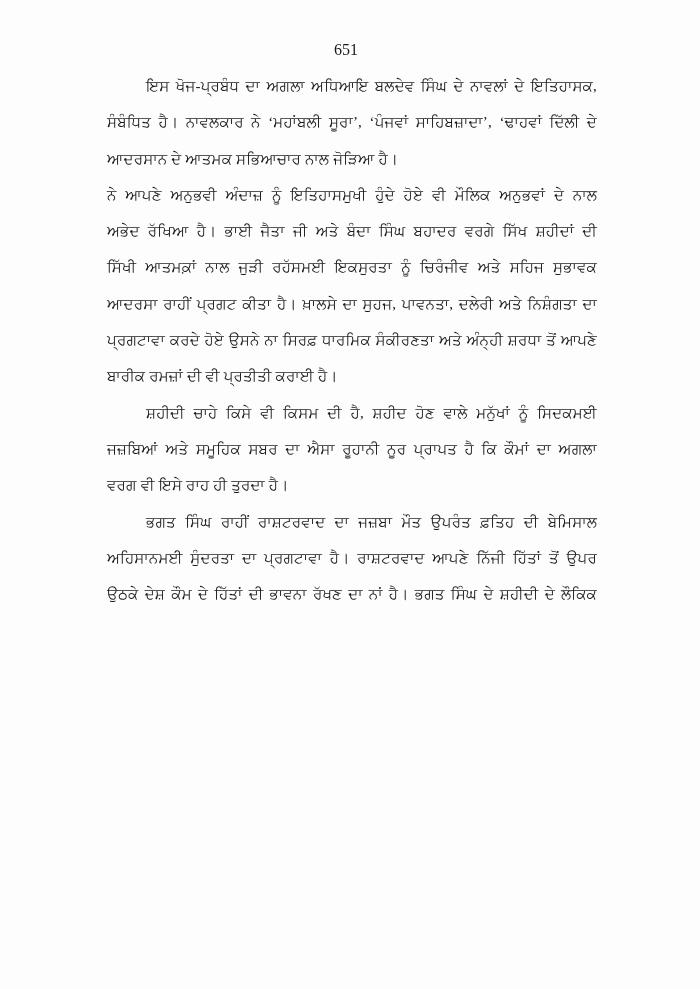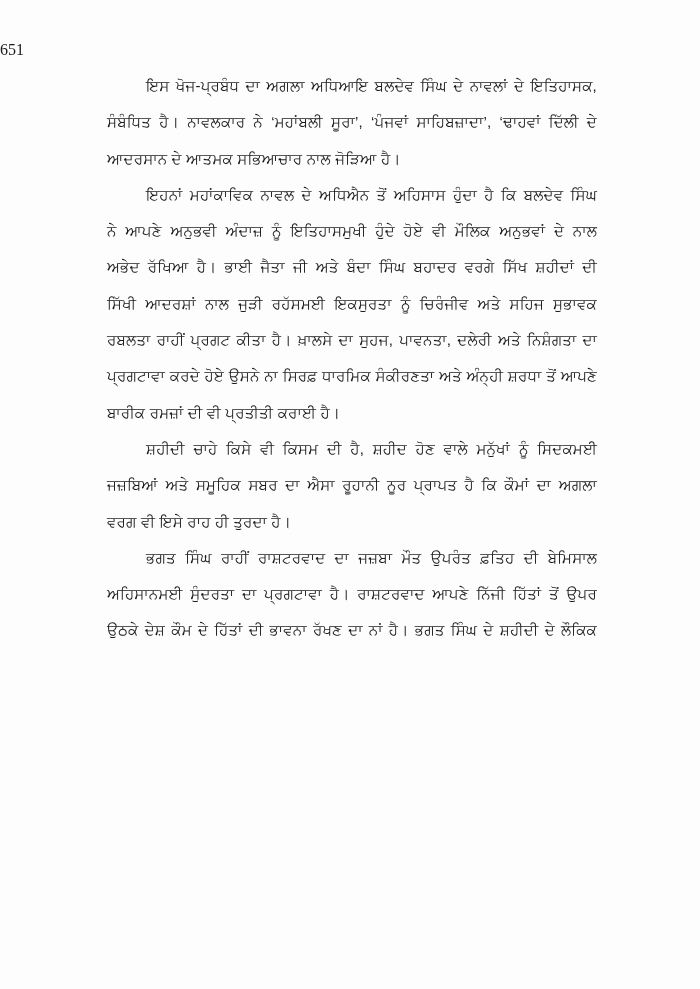--- a/index.html
+++ b/index.html
@@ -12,30 +12,31 @@
       height: 989px;
       position: relative;
       overflow: hidden;
       color: #1a1a1a;
     }
     .page-number {
       position: absolute;
       top: 40px;
       left: 0;
       width: 692px;
+      text-align: center;
       font-family: "Liberation Serif", "DejaVu Serif", serif;
       font-size: 16px;
       line-height: 20px;
     }
     .content {
       position: absolute;
       top: 68px;
       left: 107px;
       width: 490px;
-      font-family: Liberation Sans, sans-serif;
+      font-family: Liberation Serif, serif;
       font-size: 15px;
     }
     .line {
       height: 36.3px;
       line-height: 36.3px;
       white-space: nowrap;
       text-align: justify;
       text-align-last: justify;
       letter-spacing: 0.2px;
     }
@@ -56,25 +57,24 @@
 
 <div class="content">
 
   <div class="paragraph">
     <div class="line indent">ਇਸ ਖੋਜ-ਪ੍ਰਬੰਧ ਦਾ ਅਗਲਾ ਅਧਿਆਇ ਬਲਦੇਵ ਸਿੰਘ ਦੇ ਨਾਵਲਾਂ ਦੇ ਇਤਿਹਾਸਕ,</div>
     <div class="line">ਸੰਬੰਧਿਤ ਹੈ। ਨਾਵਲਕਾਰ ਨੇ ‘ਮਹਾਂਬਲੀ ਸੂਰਾ’, ‘ਪੰਜਵਾਂ ਸਾਹਿਬਜ਼ਾਦਾ’, ‘ਢਾਹਵਾਂ ਦਿੱਲੀ ਦੇ</div>
     <div class="line last">ਆਦਰਸਾਨ ਦੇ ਆਤਮਕ ਸਭਿਆਚਾਰ ਨਾਲ ਜੋੜਿਆ ਹੈ।</div>
   </div>
 
   <div class="paragraph">
-    <div class="line indent">ਇਹਨਾਂ ਮਹਾਂਕਾਵਿਕ ਨਾਵਲ ਦੇ ਅਧਿਐਨ ਤੋਂ ਅਹਿਸਾਸ ਹੁੰਦਾ ਹੈ ਕਿ ਬਲਦੇਵ ਸਿੰਘ</div>
     <div class="line">ਨੇ ਆਪਣੇ ਅਨੁਭਵੀ ਅੰਦਾਜ਼ ਨੂੰ ਇਤਿਹਾਸਮੁਖੀ ਹੁੰਦੇ ਹੋਏ ਵੀ ਮੌਲਿਕ ਅਨੁਭਵਾਂ ਦੇ ਨਾਲ</div>
     <div class="line">ਅਭੇਦ ਰੱਖਿਆ ਹੈ। ਭਾਈ ਜੈਤਾ ਜੀ ਅਤੇ ਬੰਦਾ ਸਿੰਘ ਬਹਾਦਰ ਵਰਗੇ ਸਿੱਖ ਸ਼ਹੀਦਾਂ ਦੀ</div>
-    <div class="line">ਸਿੱਖੀ ਆਦਰਸ਼ਾਂ ਨਾਲ ਜੁੜੀ ਰਹੱਸਮਈ ਇਕਸੁਰਤਾ ਨੂੰ ਚਿਰੰਜੀਵ ਅਤੇ ਸਹਿਜ ਸੁਭਾਵਕ</div>
-    <div class="line">ਰਬਲਤਾ ਰਾਹੀਂ ਪ੍ਰਗਟ ਕੀਤਾ ਹੈ। ਖ਼ਾਲਸੇ ਦਾ ਸੁਹਜ, ਪਾਵਨਤਾ, ਦਲੇਰੀ ਅਤੇ ਨਿਸ਼ੰਗਤਾ ਦਾ</div>
+    <div class="line">ਸਿੱਖੀ ਆਤਮਕ਼ਾਂ ਨਾਲ ਜੁੜੀ ਰਹੱਸਮਈ ਇਕਸੁਰਤਾ ਨੂੰ ਚਿਰੰਜੀਵ ਅਤੇ ਸਹਿਜ ਸੁਭਾਵਕ</div>
+    <div class="line">ਆਦਰਸਾ ਰਾਹੀਂ ਪ੍ਰਗਟ ਕੀਤਾ ਹੈ। ਖ਼ਾਲਸੇ ਦਾ ਸੁਹਜ, ਪਾਵਨਤਾ, ਦਲੇਰੀ ਅਤੇ ਨਿਸ਼ੰਗਤਾ ਦਾ</div>
     <div class="line">ਪ੍ਰਗਟਾਵਾ ਕਰਦੇ ਹੋਏ ਉਸਨੇ ਨਾ ਸਿਰਫ਼ ਧਾਰਮਿਕ ਸੰਕੀਰਣਤਾ ਅਤੇ ਅੰਨ੍ਹੀ ਸ਼ਰਧਾ ਤੋਂ ਆਪਣੇ</div>
     <div class="line last">ਬਾਰੀਕ ਰਮਜ਼ਾਂ ਦੀ ਵੀ ਪ੍ਰਤੀਤੀ ਕਰਾਈ ਹੈ।</div>
   </div>
 
   <div class="paragraph">
     <div class="line indent">ਸ਼ਹੀਦੀ ਚਾਹੇ ਕਿਸੇ ਵੀ ਕਿਸਮ ਦੀ ਹੈ, ਸ਼ਹੀਦ ਹੋਣ ਵਾਲੇ ਮਨੁੱਖਾਂ ਨੂੰ ਸਿਦਕਮਈ</div>
     <div class="line">ਜਜ਼ਬਿਆਂ ਅਤੇ ਸਮੂਹਿਕ ਸਬਰ ਦਾ ਐਸਾ ਰੂਹਾਨੀ ਨੂਰ ਪ੍ਰਾਪਤ ਹੈ ਕਿ ਕੌਮਾਂ ਦਾ ਅਗਲਾ</div>
     <div class="line last">ਵਰਗ ਵੀ ਇਸੇ ਰਾਹ ਹੀ ਤੁਰਦਾ ਹੈ।</div>
   </div>
 

